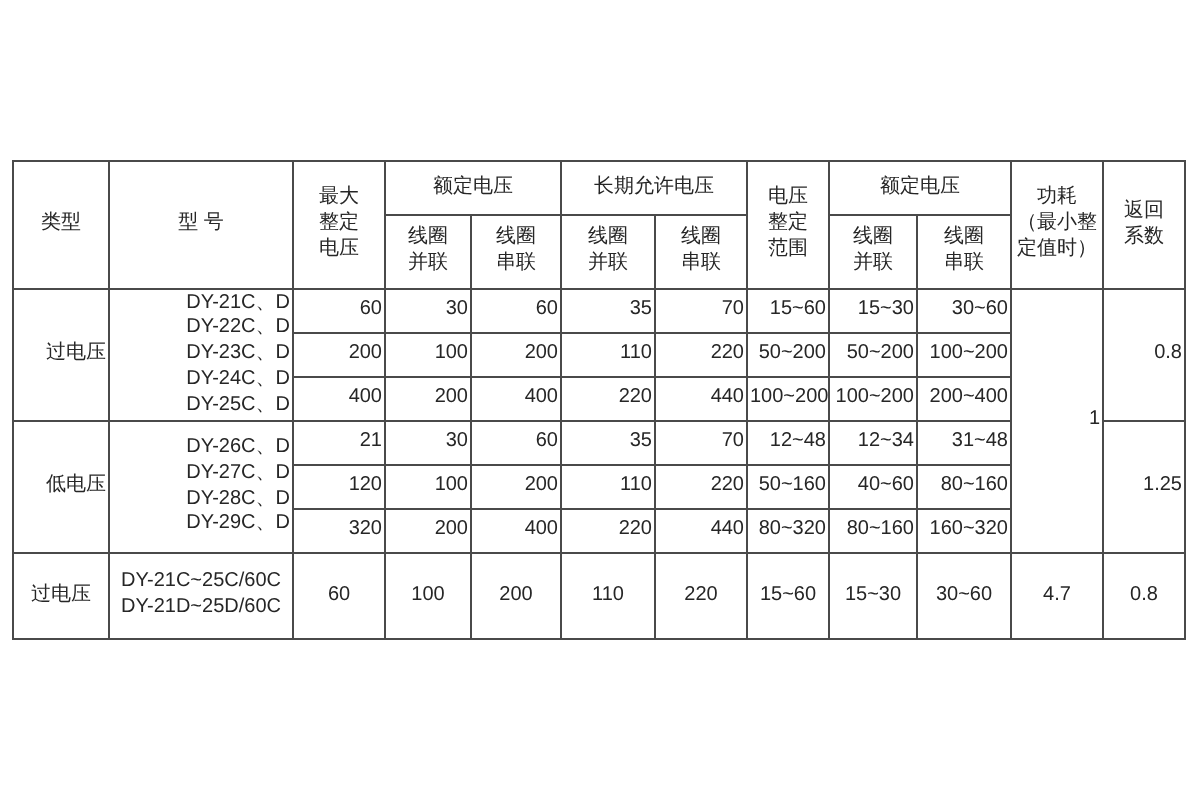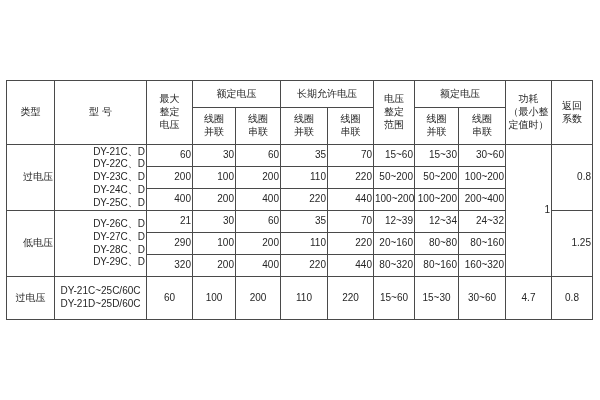--- a/index.html
+++ b/index.html
@@ -136,33 +136,33 @@
       <td rowspan="3">低电压</td>
       <td rowspan="3" class="prewrap models">DY-26C、D
 DY-27C、D
 DY-28C、D
 DY-29C、D</td>
       <td>21</td>
       <td>30</td>
       <td>60</td>
       <td>35</td>
       <td>70</td>
-      <td>12~39</td>
+      <td>12~48</td>
       <td>12~34</td>
-      <td>24~32</td>
+      <td>31~48</td>
       <td rowspan="3">1.25</td>
     </tr>
     <tr class="dr">
-      <td>290</td>
+      <td>120</td>
       <td>100</td>
       <td>200</td>
       <td>110</td>
       <td>220</td>
-      <td>20~160</td>
-      <td>80~80</td>
+      <td>50~160</td>
+      <td>40~60</td>
       <td>80~160</td>
     </tr>
     <tr class="dr">
       <td>320</td>
       <td>200</td>
       <td>400</td>
       <td>220</td>
       <td>440</td>
       <td>80~320</td>
       <td>80~160</td>

